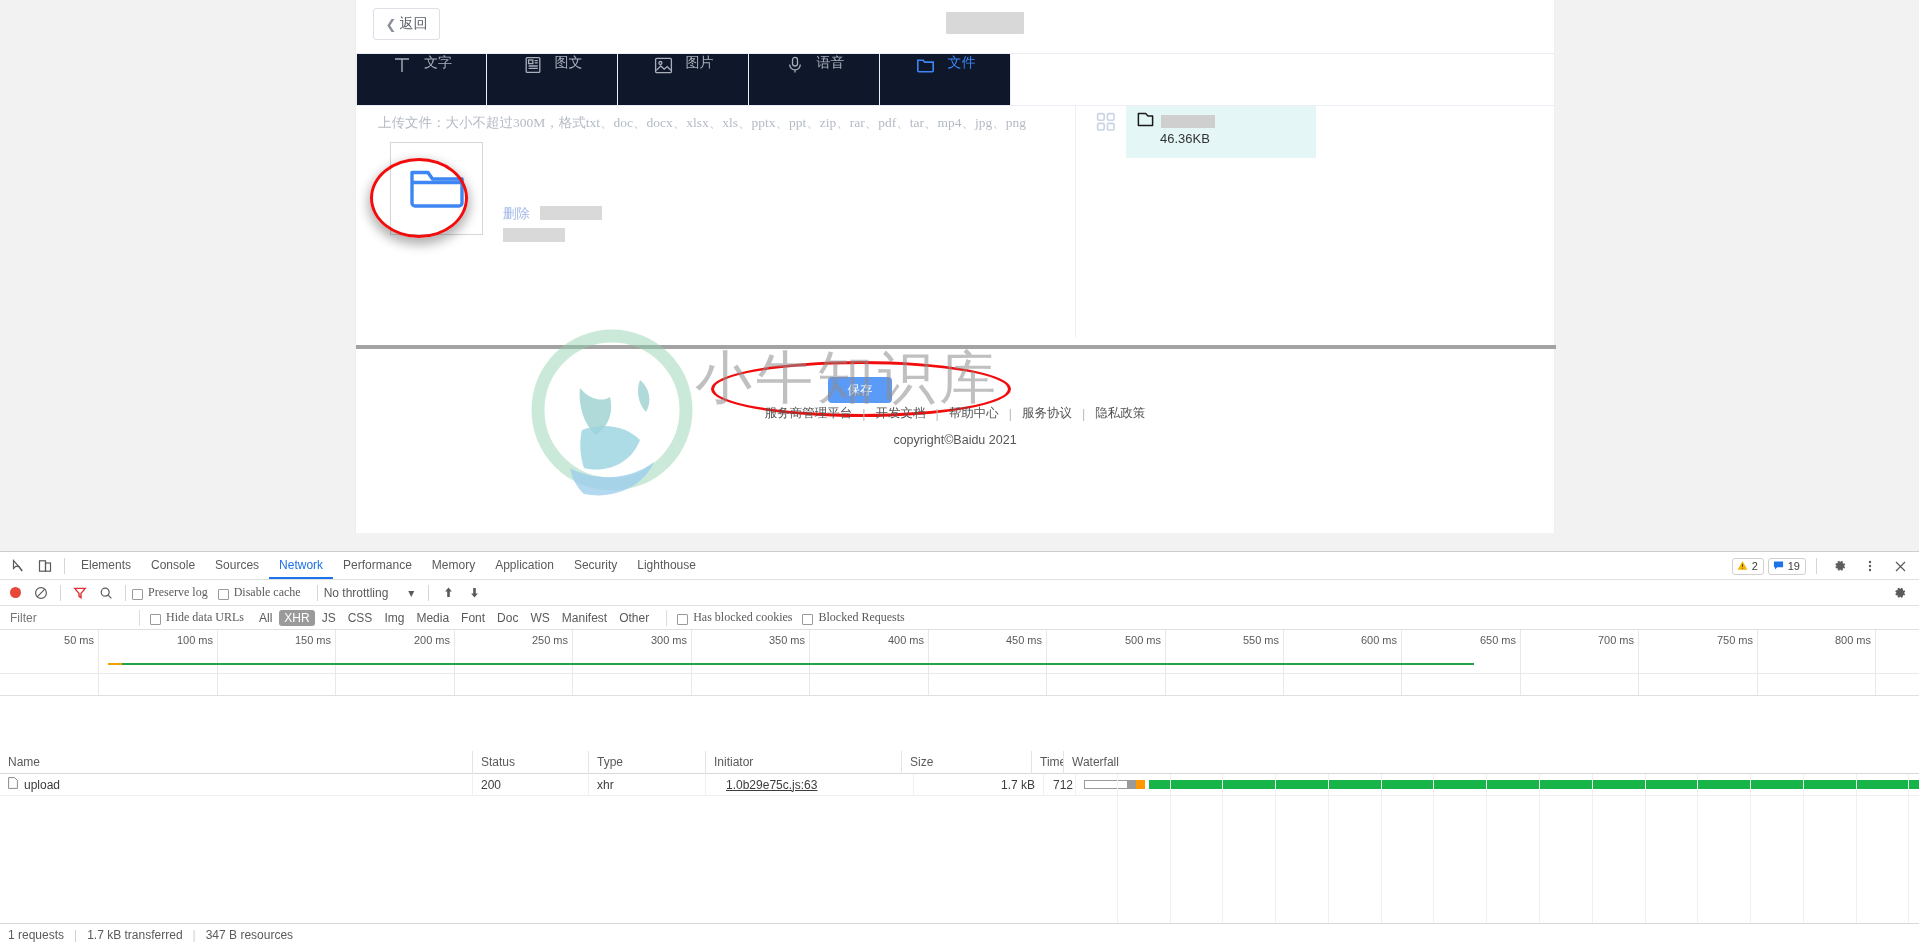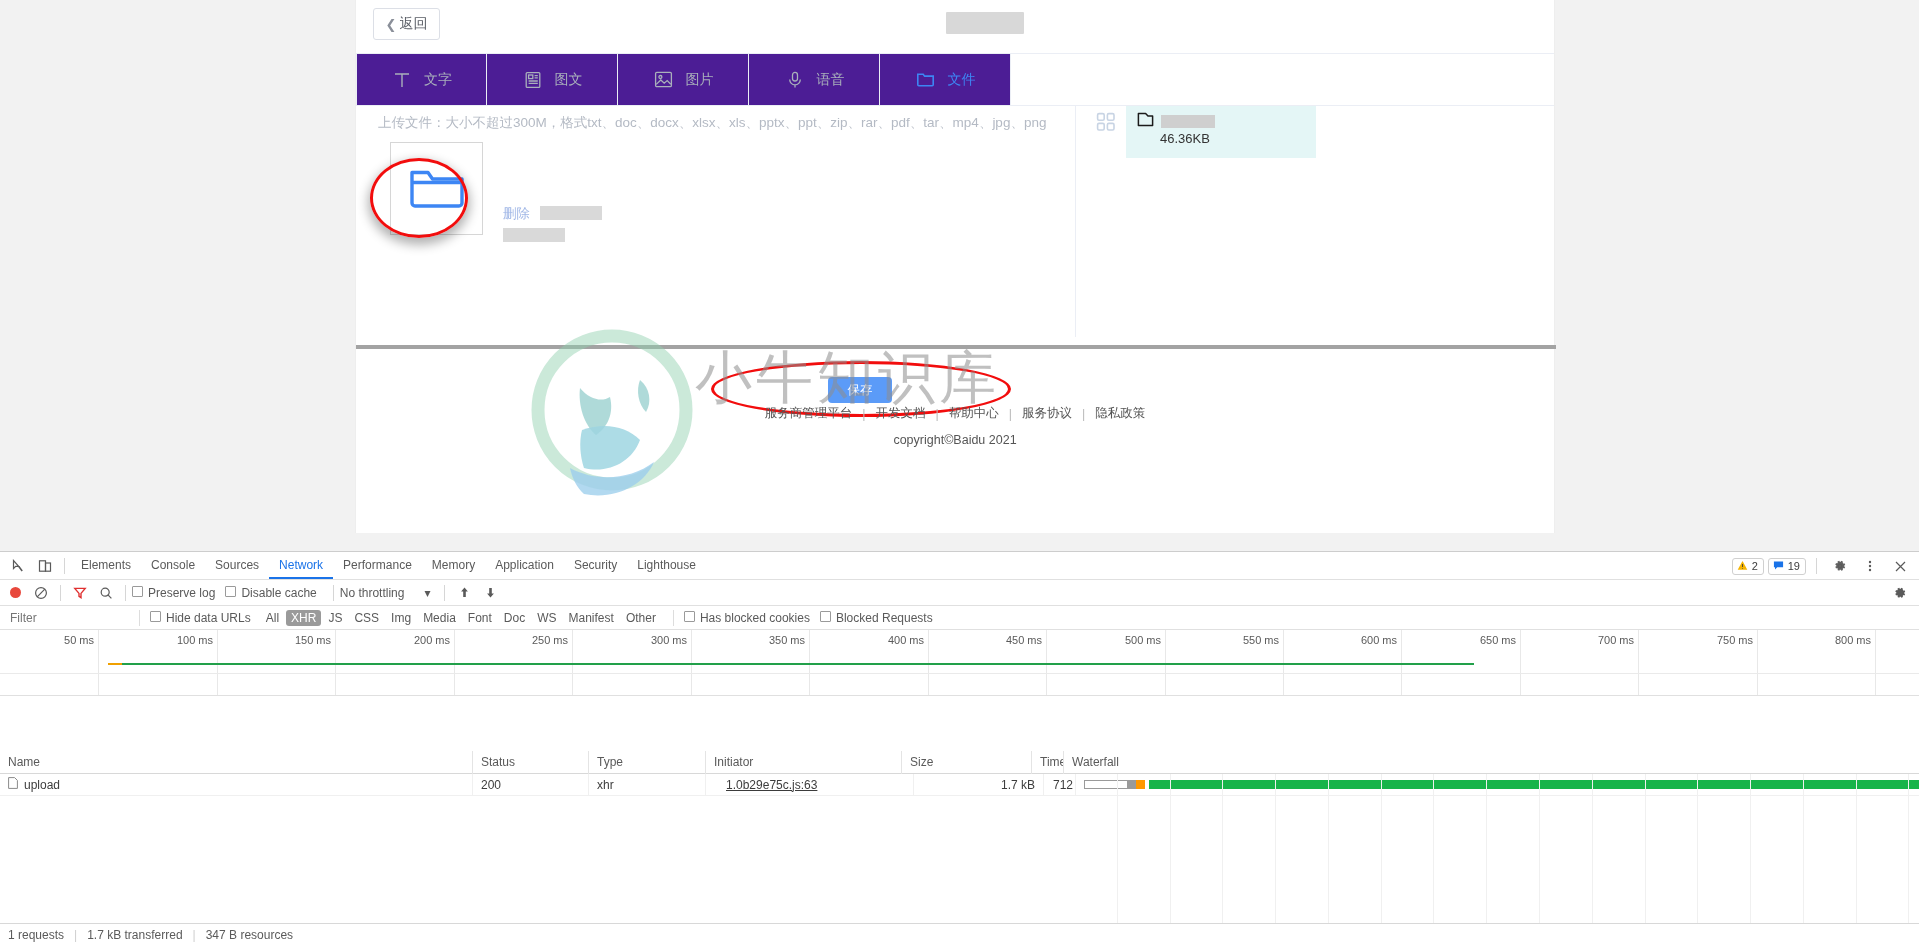--- a/index.html
+++ b/index.html
@@ -43,35 +43,36 @@
   #hdr-sep { position: absolute; left: 0; top: 53px; width: 100%; height: 1px; background: #ebeef5; }
 
   
   #tab-strip {
     position: absolute; left: 0; top: 54px; width: 100%; height: 52px;
     display: flex; align-items: stretch;
     border-bottom: 1px solid #ebeef5;
   }
   .tab {
     width: 131px; flex: 0 0 131px;
-    display: flex; align-items: center; justify-content: center; gap: 11px;
+    display: flex; justify-content: center; gap: 11px;
     font-size: 14px; color: #a9b0bb; cursor: pointer;
     border-right: 1px solid #ebeef5;
-    background: #4c1d95;
+    background: #0f172a;
   }
   .tab:first-child { border-left: 1px solid #ebeef5; }
   .tab.active { color: #3d86f4; }
   .tab .ic { width: 22px; height: 22px; display: flex; align-items: center; justify-content: center; }
   .tab .ic svg { display: block; }
   #tab-tail { flex: 1 1 auto; border-bottom: 0; }
 
   
   #upload-pane {
     position: absolute; left: 0; top: 106px; width: 720px; height: 231px;
     border-right: 1px solid #ebeef5;
+    font-family: Liberation Serif, serif;
   }
   #hint {
     position: absolute; left: 22px; top: 8px;
     font-size: 13.5px; color: #b4bac4; white-space: nowrap;
   }
   #dropzone {
     position: absolute; left: 34px; top: 36px;
     width: 93px; height: 93px;
     border: 1px solid #d6d6d6; background: #fff;
     display: flex; align-items: center; justify-content: center;
@@ -183,21 +184,21 @@
     display: flex; align-items: center; gap: 4px;
     border: 1px solid #d0d0d0; border-radius: 3px;
     padding: 1px 5px 1px 4px; font-size: 11px; color: #3c3c3c; cursor: pointer;
   }
   #dt-toolbar {
     height: 26px; display: flex; align-items: center; padding: 0 6px;
     border-bottom: 1px solid #e0e0e0; position: relative;
   }
   #rec-dot { width: 11px; height: 11px; border-radius: 50%; background: #e8483c; margin: 0 7px 0 4px; cursor: pointer; }
   .chk { width: 11px; height: 11px; border: 1px solid #9a9a9a; background: #fff; border-radius: 1px; display: inline-block; }
-  .chk-wrap { display: flex; align-items: flex-start; gap: 5px; cursor: pointer; margin-right: 10px; font-size: 12px; }
+  .chk-wrap { display: flex; align-items: flex-end; gap: 5px; cursor: pointer; margin-right: 10px; font-size: 12px; font-family: Liberation Serif, serif; }
   #throttle { display: flex; align-items: center; gap: 20px; cursor: pointer; font-size: 12px; margin-right: 8px; }
   #dt-toolbar-right { position: absolute; right: 6px; top: 0; height: 26px; display: flex; align-items: center; }
   #dt-filterbar {
     height: 24px; display: flex; align-items: center; padding: 0 0 0 8px;
     border-bottom: 1px solid #e0e0e0; font-size: 12px; position: relative;
   }
   #filter-input {
     width: 128px; border: none; outline: none; font-size: 12px; color: #9a9a9a;
     font-family: "Liberation Sans", sans-serif; background: transparent;
   }

